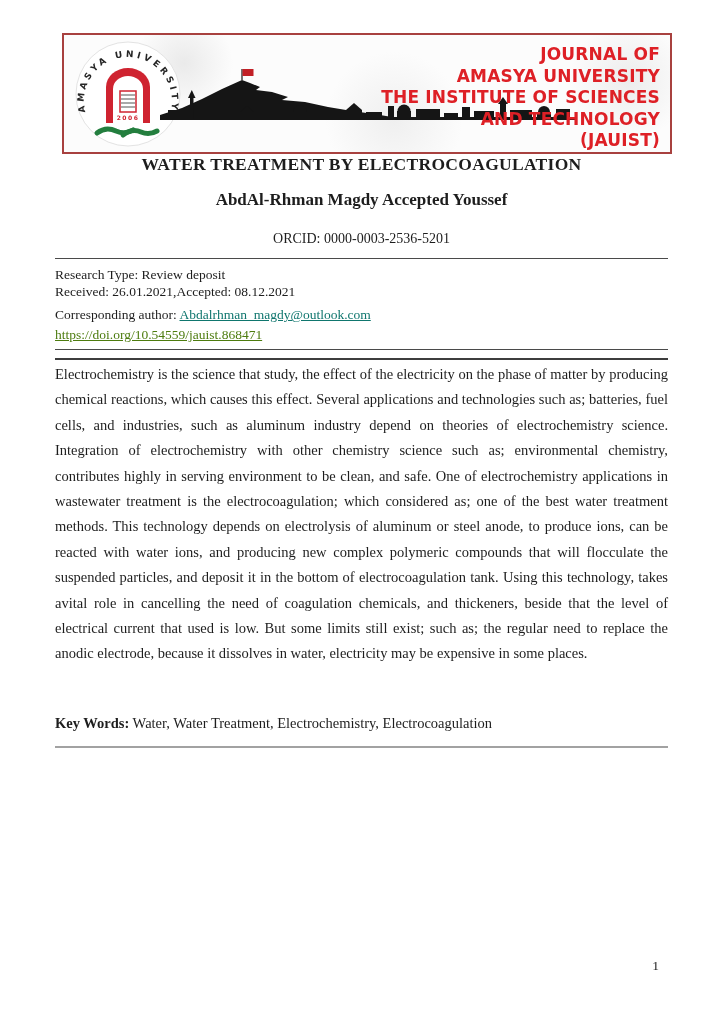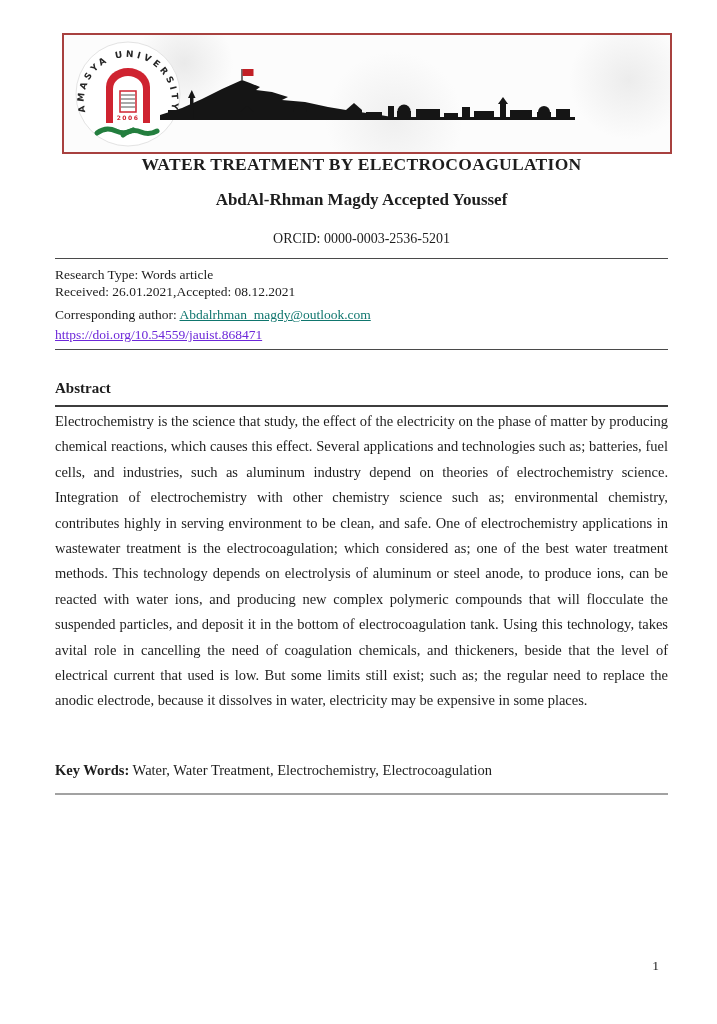--- a/index.html
+++ b/index.html
@@ -58,21 +58,21 @@
   .rule-dark2 { margin-top:6px;  border-top:1.5px solid #4a4a4a; }
   .rule-abs   { margin-top:8px;  border-top:2px solid #3d3d3d; }
   .rule-gray  { margin-top:14px; border-top:2px solid #a2a2a2; }
 
   .meta-line { font-size:13.5px; line-height:17px; }
   .meta-research  { margin-top:7px; }
   .meta-received  { margin-top:0; }
   .meta-corr      { margin-top:6px; }
   .meta-doi       { margin-top:3px; }
   .email-link { color:#0f766e; text-decoration:underline; }
-  .doi-link   { color:#6d28d9; text-decoration:underline; }
+  .doi-link   { color:#4d7c0f; text-decoration:underline; }
 
   .abstract-heading { margin-top:30px; font-size:15px; font-weight:bold; }
   .abstract-body {
     padding-top:2px;
     font-size:14.5px; line-height:25.4px;
     text-align:justify;
   }
 
   .keywords { margin-top:48px; font-size:14.5px; }
   .keywords .kw-label { font-weight:bold; }
@@ -146,44 +146,50 @@
         <rect x="314" y="49" width="20" height="8"></rect>
         <rect x="340" y="42" width="6" height="15"></rect>
         <path d="M 338,42 L 343,35 L 348,42 Z"></path>
         <rect x="350" y="48" width="22" height="9"></rect>
         <circle cx="384" cy="50" r="6"></circle>
         <rect x="377" y="50" width="14" height="7"></rect>
         <rect x="396" y="47" width="14" height="10"></rect>
       </g>
     </svg>
 
+    <div class="journal-title">
+      <div>JOURNAL OF</div>
+      <div>AMASYA UNIVERSITY</div>
+      <div>THE INSTITUTE OF SCIENCES</div>
+      <div>AND TECHNOLOGY</div>
+      <div>(JAUIST)</div>
+    </div>
   </div>
 
   <div class="content">
 
     <h1 class="article-title">WATER TREATMENT BY ELECTROCOAGULATION</h1>
 
     <div class="article-author">AbdAl-Rhman Magdy Accepted Youssef</div>
 
 
     <div class="orcid">ORCID: 0000-0003-2536-5201</div>
 
     <div class="rule-dark"></div>
 
-    <div class="meta-line meta-research">Research Type: Words article</div>
+    <div class="meta-line meta-research">Research Type: Review deposit</div>
 
     <div class="meta-line meta-received">Received: 26.01.2021,Accepted: 08.12.2021</div>
 
     <div class="meta-line meta-corr"><span>Corresponding author: </span><a class="email-link" href="#">Abdalrhman_magdy@outlook.com</a></div>
 
     <div class="meta-line meta-doi"><a class="doi-link" href="#">https://doi.org/10.54559/jauist.868471</a></div>
 
     <div class="rule-dark2"></div>
 
-    <div class="abstract-heading">Abstract</div>
 
     <div class="rule-abs"></div>
 
     <p class="abstract-body">Electrochemistry is the science that study, the effect of the electricity on the phase of matter by producing chemical reactions, which causes this effect. Several applications and technologies such as; batteries, fuel cells, and industries, such as aluminum industry depend on theories of electrochemistry science. Integration of electrochemistry with other chemistry science such as; environmental chemistry, contributes highly in serving environment to be clean, and safe. One of electrochemistry applications in wastewater treatment is the electrocoagulation; which considered as; one of the best water treatment methods. This technology depends on electrolysis of aluminum or steel anode, to produce ions, can be reacted with water ions, and producing new complex polymeric compounds that will flocculate the suspended particles, and deposit it in the bottom of electrocoagulation tank. Using this technology, takes avital role in cancelling the need of coagulation chemicals, and thickeners, beside that the level of electrical current that used is low. But some limits still exist; such as; the regular need to replace the anodic electrode, because it dissolves in water, electricity may be expensive in some places.</p>
 
     <div class="keywords"><span class="kw-label">Key Words:</span><span> Water, Water Treatment, Electrochemistry, Electrocoagulation</span></div>
 
     <div class="rule-gray"></div>
   </div>
 

